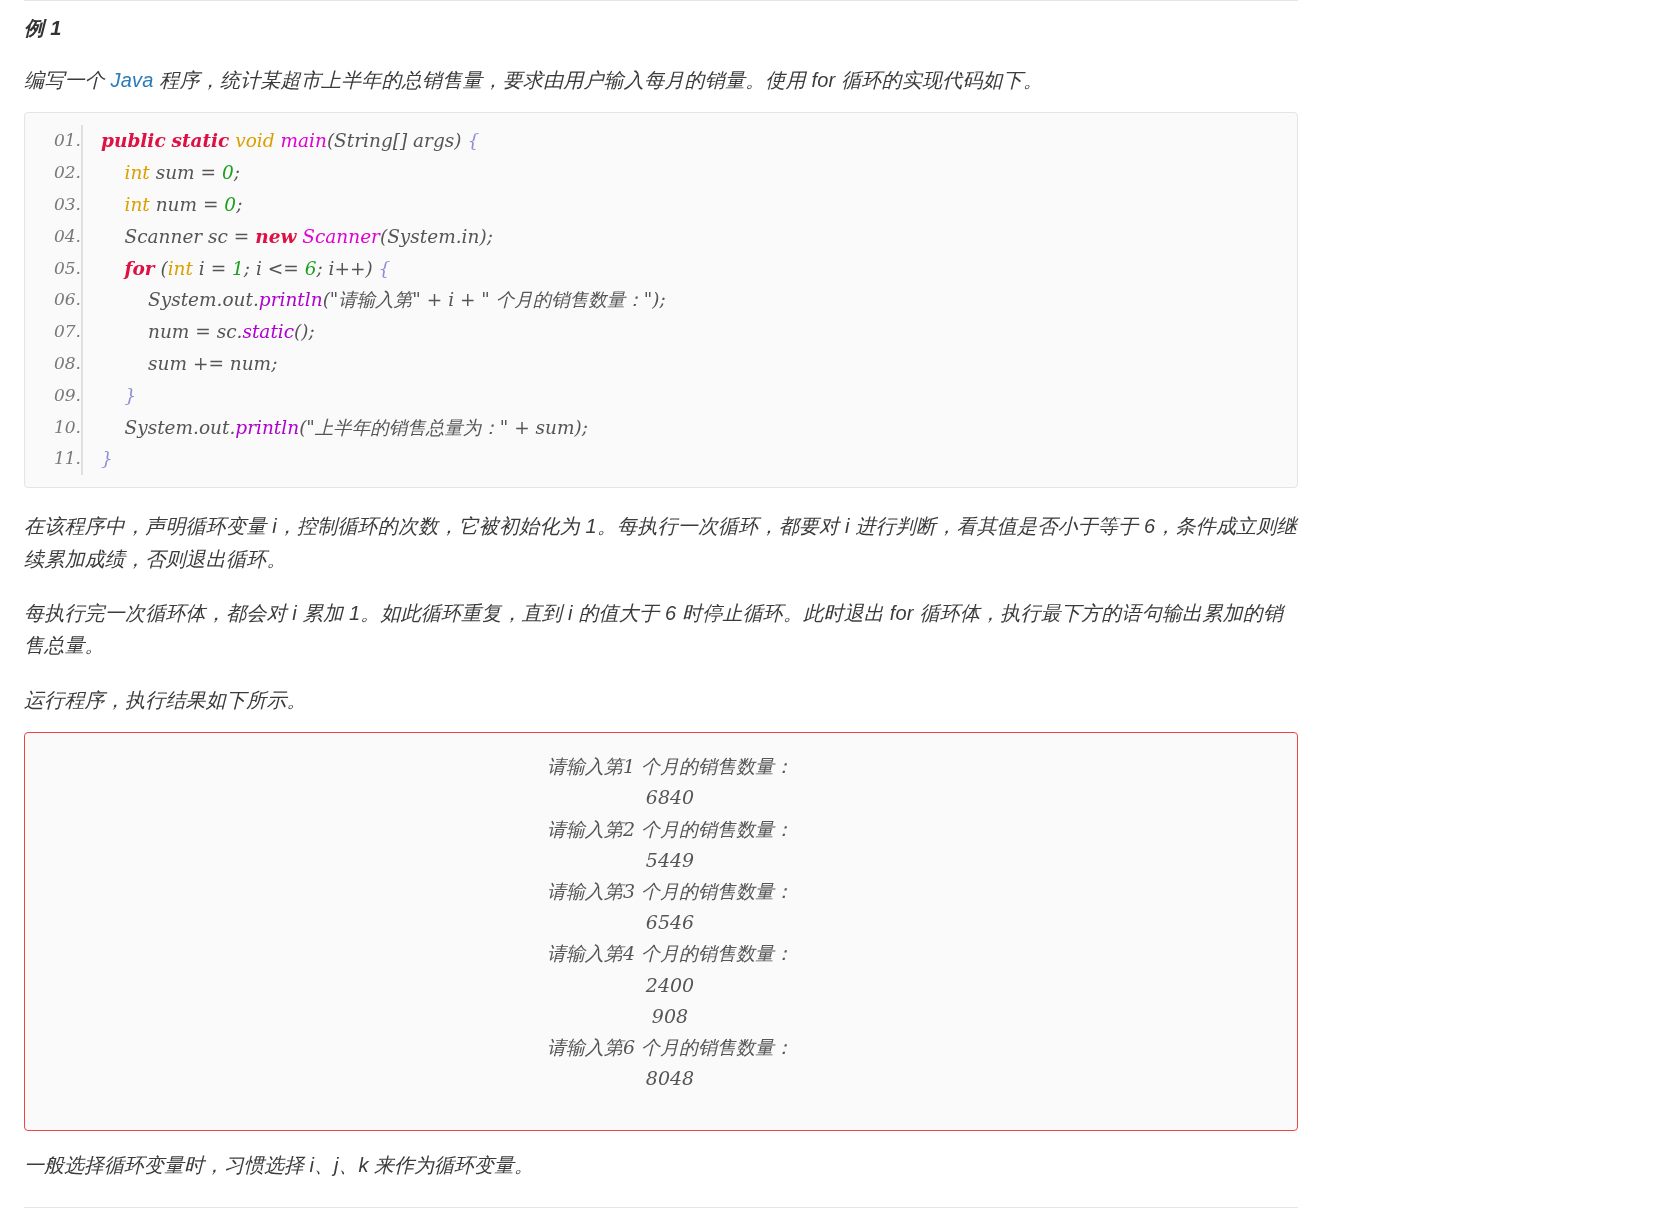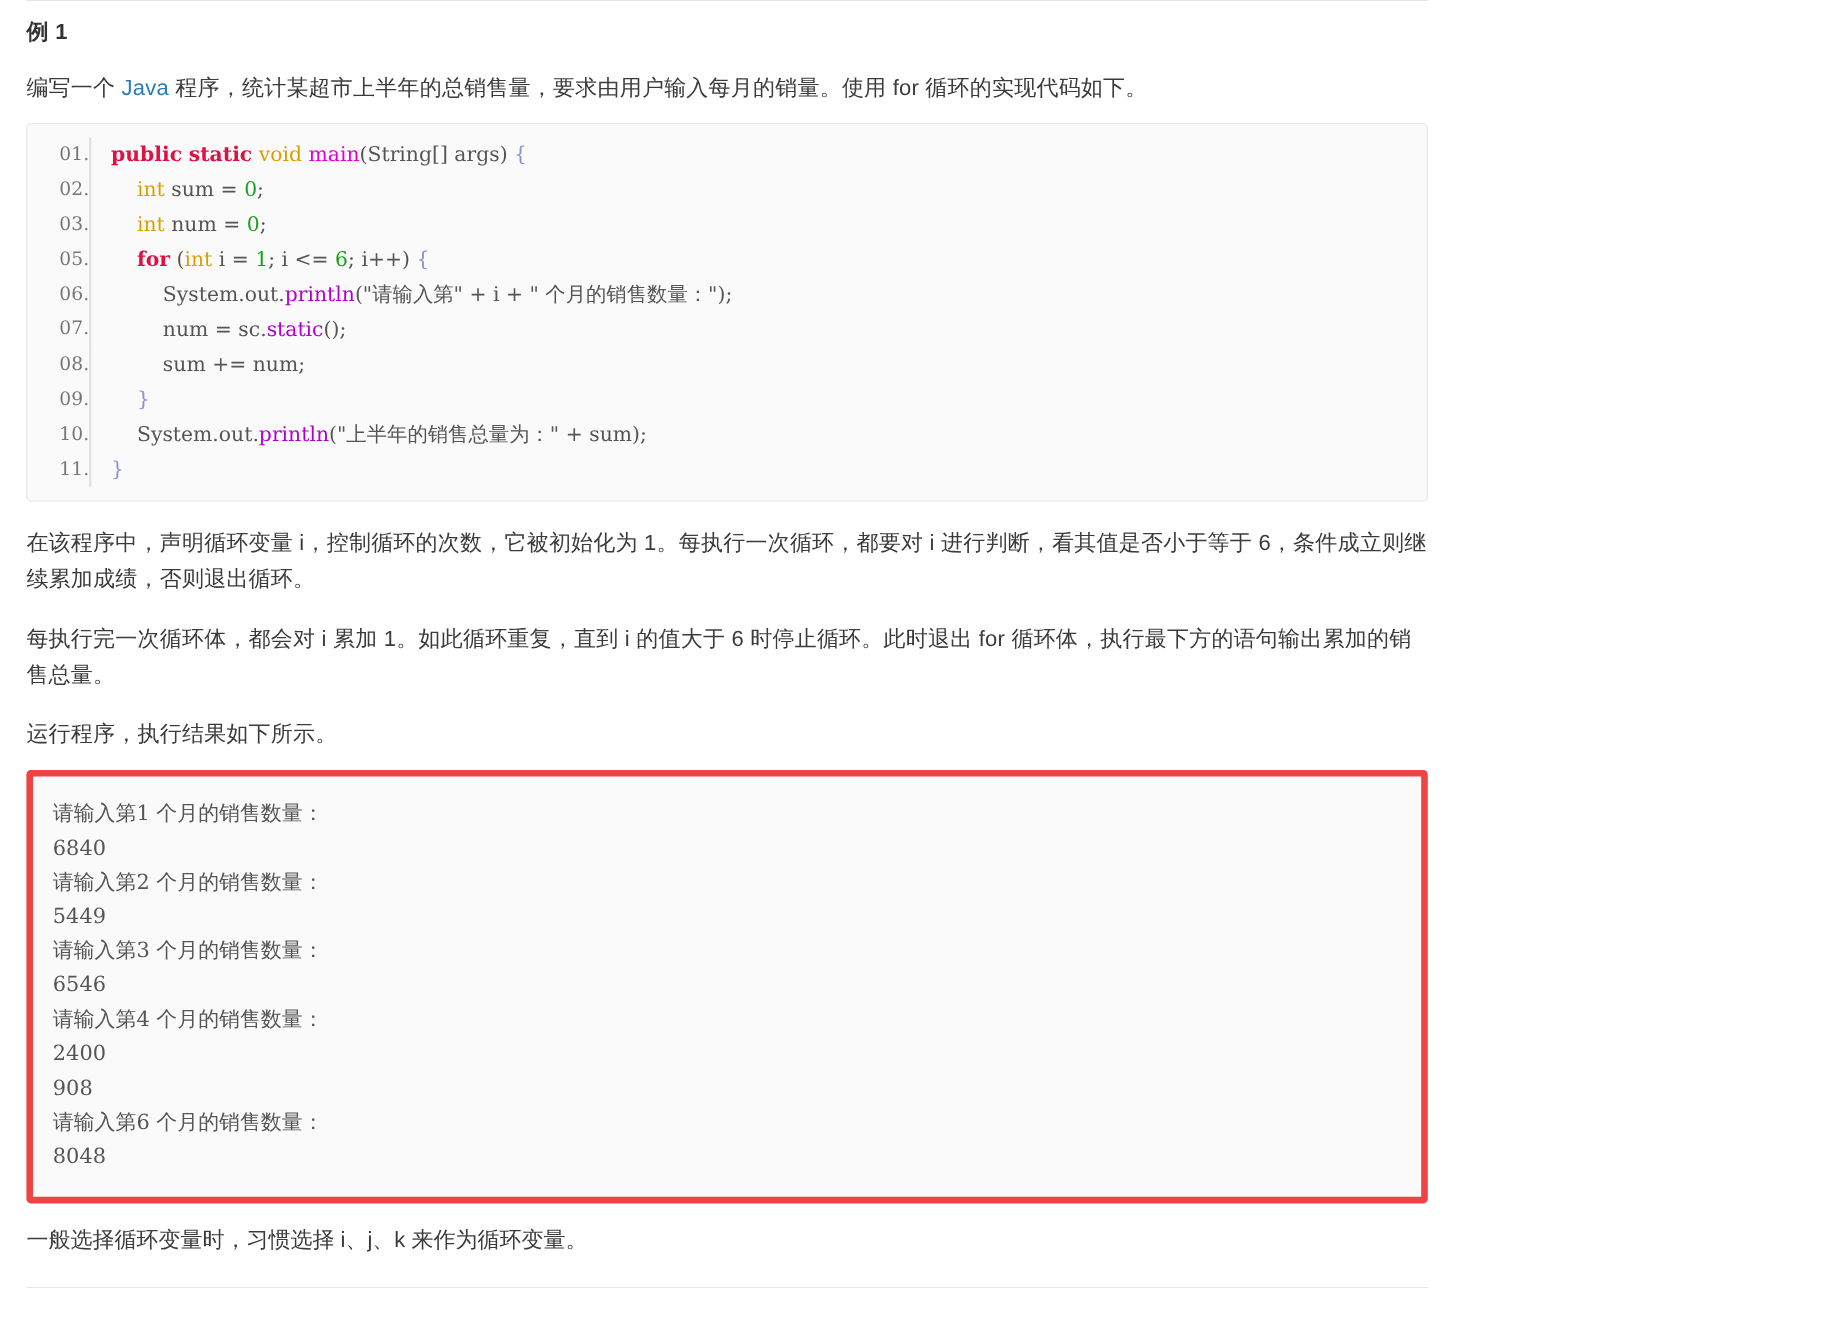--- a/index.html
+++ b/index.html
@@ -11,20 +11,21 @@
     width: 1668px;
     min-height: 1216px;
     font-family: "Liberation Sans", "DejaVu Sans", sans-serif;
     color: #333333;
     -webkit-font-smoothing: antialiased;
   }
   .page {
     padding: 0 24px;
     box-sizing: border-box;
     width: 1322px;
+    font-style: italic;
   }
   .top-rule {
     height: 1px;
     background: #e6e6e6;
     margin: 0 0 0 0;
   }
   .heading {
     font-size: 20px;
     font-weight: bold;
     color: #333333;
@@ -81,25 +82,26 @@
   .k-orange { color: #dba000; }
   .k-pink   { color: #e000d5; }
   .k-purple { color: #b000d0; }
   .k-green  { color: #19a11e; }
   .k-plain  { color: #555555; }
   .k-brace  { color: #8f8fd8; }
 
   
   .out-card {
     margin: 16px 0 0 0;
-    border: 6px solid #ef4444;
+    border: 1px solid #ef4444;
     border-radius: 4px;
     background: #fafafa;
-    padding: 18px 0 20px 0;
+    padding: 18px 0 36px 0;
     box-sizing: border-box;
+    text-align: center;
   }
   .out-line {
     font-family: "DejaVu Serif", "Liberation Serif", serif;
     font-size: 19px;
     line-height: 31.2px;
     color: #555555;
     padding-left: 18px;
     white-space: pre;
   }
   .bottom-rule {
@@ -123,20 +125,21 @@
 
   <h2 class="heading">例 1</h2>
 
   <p class="para"><span>编写一个 </span><a class="inline-link" href="#">Java</a><span> 程序，统计某超市上半年的总销售量，要求由用户输入每月的销量。使用 for 循环的实现代码如下。</span></p>
 
   <div class="code-card">
     <div id="code-lines">
         <div class="code-line"><span class="ln">01.</span><span class="code-txt"><span class="k-red">public</span><span class="k-plain"> </span><span class="k-red">static</span><span class="k-plain"> </span><span class="k-orange">void</span><span class="k-plain"> </span><span class="k-pink">main</span><span class="k-plain">(String[] args)</span><span class="k-plain"> </span><span class="k-brace">{</span></span></div>
         <div class="code-line"><span class="ln">02.</span><span class="code-txt"><span class="k-plain">    </span><span class="k-orange">int</span><span class="k-plain"> sum </span><span class="k-plain">=</span><span class="k-plain"> </span><span class="k-green">0</span><span class="k-plain">;</span></span></div>
         <div class="code-line"><span class="ln">03.</span><span class="code-txt"><span class="k-plain">    </span><span class="k-orange">int</span><span class="k-plain"> num </span><span class="k-plain">=</span><span class="k-plain"> </span><span class="k-green">0</span><span class="k-plain">;</span></span></div>
+        <div class="code-line"><span class="ln">04.</span><span class="code-txt"><span class="k-plain">    Scanner sc </span><span class="k-plain">=</span><span class="k-plain"> </span><span class="k-red">new</span><span class="k-plain"> </span><span class="k-pink">Scanner</span><span class="k-plain">(System.in);</span></span></div>
         <div class="code-line"><span class="ln">05.</span><span class="code-txt"><span class="k-plain">    </span><span class="k-red">for</span><span class="k-plain"> (</span><span class="k-orange">int</span><span class="k-plain"> i </span><span class="k-plain">=</span><span class="k-plain"> </span><span class="k-green">1</span><span class="k-plain">; i &lt;= </span><span class="k-green">6</span><span class="k-plain">; i++) </span><span class="k-brace">{</span></span></div>
         <div class="code-line"><span class="ln">06.</span><span class="code-txt"><span class="k-plain">        System.out.</span><span class="k-purple">println</span><span class="k-plain">("请输入第" + i + " 个月的销售数量：");</span></span></div>
         <div class="code-line"><span class="ln">07.</span><span class="code-txt"><span class="k-plain">        num = sc.</span><span class="k-purple">static</span><span class="k-plain">();</span></span></div>
         <div class="code-line"><span class="ln">08.</span><span class="code-txt"><span class="k-plain">        sum </span><span class="k-plain">+=</span><span class="k-plain"> num;</span></span></div>
         <div class="code-line"><span class="ln">09.</span><span class="code-txt"><span class="k-plain">    </span><span class="k-brace">}</span></span></div>
         <div class="code-line"><span class="ln">10.</span><span class="code-txt"><span class="k-plain">    System.out.</span><span class="k-purple">println</span><span class="k-plain">("上半年的销售总量为：" + sum);</span></span></div>
         <div class="code-line"><span class="ln">11.</span><span class="code-txt"><span class="k-plain"></span><span class="k-brace">}</span></span></div>
       </div>
   </div>
 

